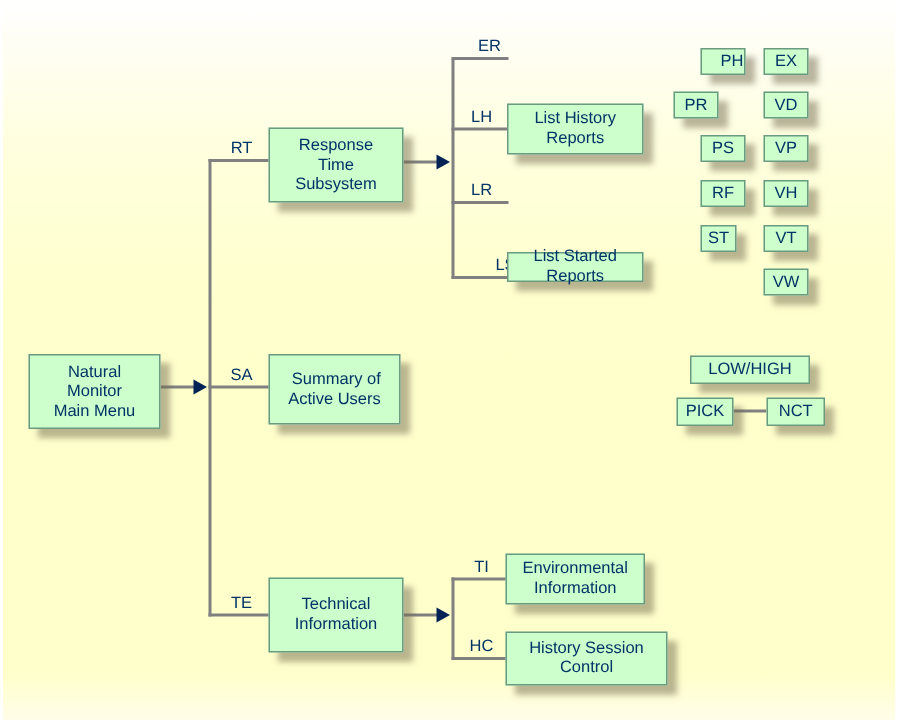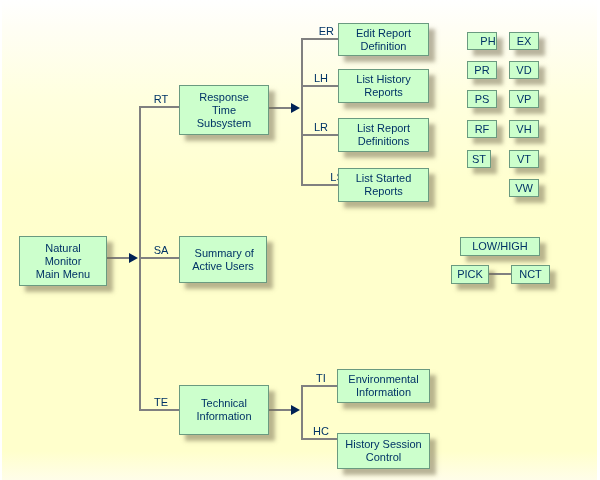--- a/index.html
+++ b/index.html
@@ -86,35 +86,31 @@
   <div class="gbox" style="left:177px;top:85px;width:90px;height:50px;">Response
 Time
 Subsystem</div>
   <div class="gbox" style="left:17px;top:236px;width:88px;height:50px;">Natural
 Monitor
 Main Menu</div>
   <div class="gbox" style="left:177px;top:236px;width:88px;height:47px;text-align:right;">Summary of
 Active Users</div>
   <div class="gbox" style="left:177px;top:385px;width:90px;height:50px;">Technical
 Information</div>
-  <div class="gbox" style="left:336px;top:23px;width:91px;height:33px;">Edit Report
-Definition</div>
   <div class="gbox" style="left:336px;top:69px;width:91px;height:34px;">List History
 Reports</div>
-  <div class="gbox" style="left:336px;top:118px;width:91px;height:34px;">List Report
-Definitions</div>
-  <div class="gbox" style="left:336px;top:168px;width:91px;height:34px;">List Started
+  <div class="gbox" style="left:336px;top:168px;width:91px;height:20px;">List Started
 Reports</div>
   <div class="gbox" style="left:335px;top:369px;width:93px;height:34px;">Environmental
 Information</div>
-  <div class="gbox" style="left:335px;top:433px;width:93px;height:36px;">History Session
+  <div class="gbox" style="left:335px;top:421px;width:108px;height:36px;">History Session
 Control</div>
 
   <div class="gbox" style="left:465px;top:32px;width:30px;height:18px;padding-left:12px;">PH</div>
-  <div class="gbox" style="left:465px;top:61px;width:30px;height:18px;">PR</div>
+  <div class="gbox" style="left:447px;top:61px;width:30px;height:18px;">PR</div>
   <div class="gbox" style="left:465px;top:90px;width:30px;height:18px;">PS</div>
   <div class="gbox" style="left:465px;top:120px;width:30px;height:18px;">RF</div>
   <div class="gbox" style="left:465px;top:150px;width:24px;height:18px;">ST</div>
   <div class="gbox" style="left:507px;top:32px;width:30px;height:18px;">EX</div>
   <div class="gbox" style="left:507px;top:61px;width:30px;height:18px;">VD</div>
   <div class="gbox" style="left:507px;top:90px;width:30px;height:18px;">VP</div>
   <div class="gbox" style="left:507px;top:120px;width:30px;height:18px;">VH</div>
   <div class="gbox" style="left:507px;top:150px;width:30px;height:18px;">VT</div>
   <div class="gbox" style="left:507px;top:179px;width:30px;height:18px;">VW</div>
 

